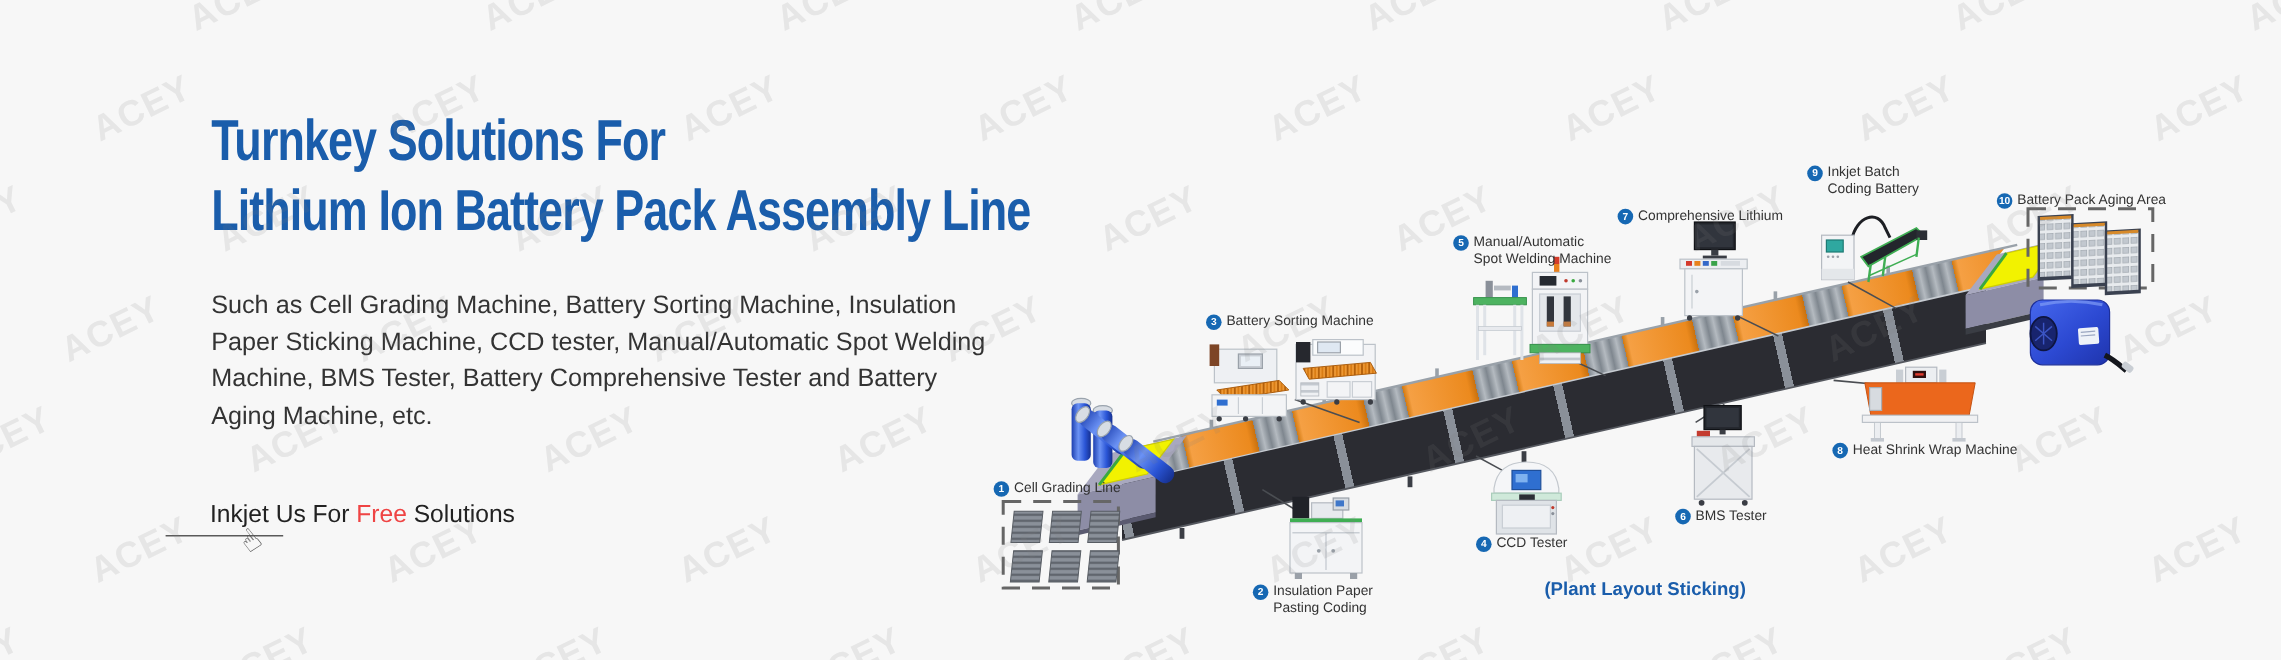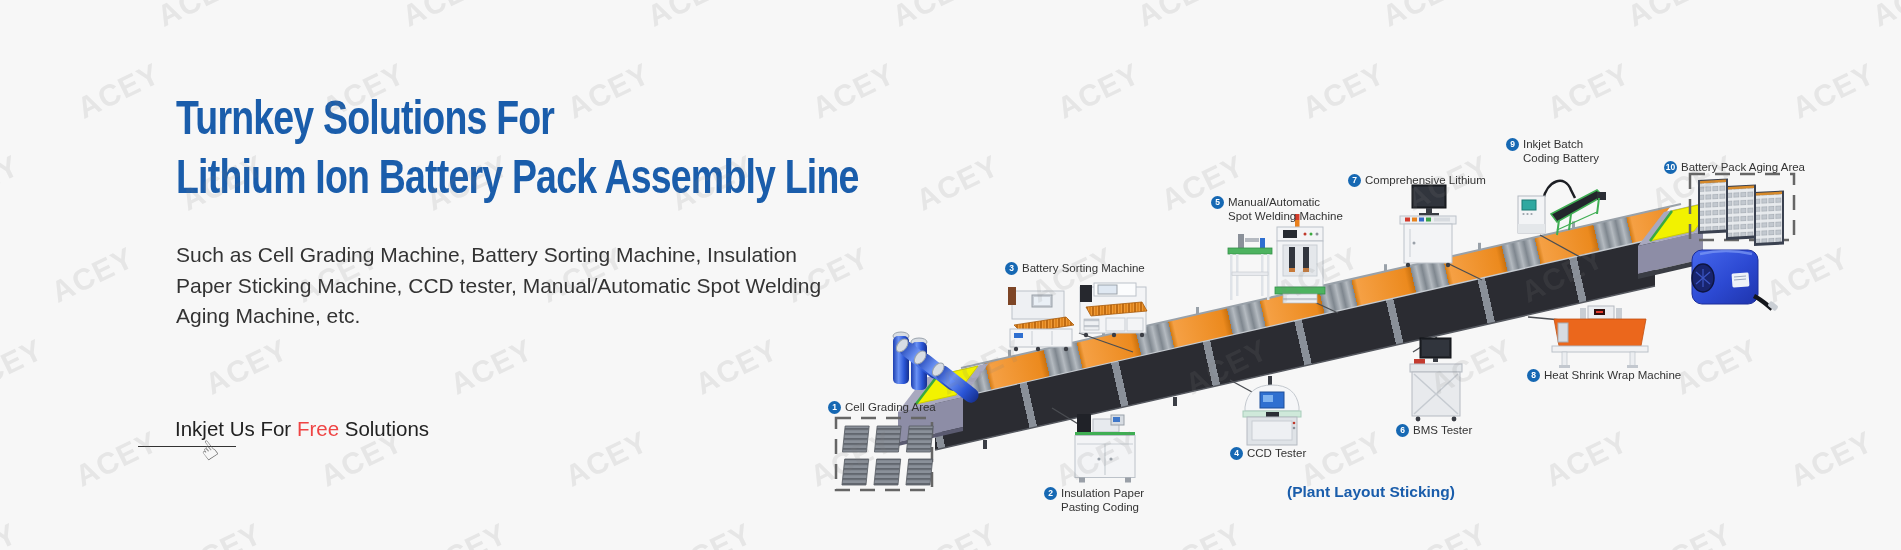--- a/index.html
+++ b/index.html
@@ -36,20 +36,21 @@
 <body>
 
 <div id="hero">
   <div class="title">Turnkey Solutions For</div>
   <div class="title">Lithium Ion Battery Pack Assembly Line</div>
 </div>
 
 <div id="body-text">
   <div>Such as Cell Grading Machine, Battery Sorting Machine, Insulation</div>
   <div>Paper Sticking Machine, CCD tester, Manual/Automatic Spot Welding</div>
+  <div>Machine, BMS Tester, Battery Comprehensive Tester and Battery</div>
   <div>Aging Machine, etc.</div>
 </div>
 
 <div id="cta">
   <span>Inkjet Us For </span><span class="free">Free</span><span> Solutions</span>
 </div>
 <div id="cta-line"></div>
 <div id="cta-hand">☝</div>
 
 <svg id="diagram-svg" width="1901" height="550" viewBox="0 0 1901 550">
@@ -365,21 +366,21 @@
     <rect x="46" y="27" width="17" height="14" rx="1.5" fill="#eef2f8" transform="rotate(-4 54 34)"></rect>
     <line x1="48" y1="31" x2="60" y2="30" stroke="#9aa6c0" stroke-width="1"></line>
     <line x1="48" y1="34" x2="60" y2="33" stroke="#9aa6c0" stroke-width="1"></line>
     <path d="M68,50 C76,54 80,58 86,63" fill="none" stroke="#14161c" stroke-width="4.5"></path>
     <rect x="82" y="57" width="10" height="6" rx="2" fill="#c9ced4" transform="rotate(38 87 60)"></rect>
   </g>
 </svg>
 
 <div class="mlabel" style="left:828px;top:401px">
   <span class="num">1</span>
-  <span>Cell Grading Area</span>
+  <span>Cell Grading Line</span>
 </div>
 <div class="mlabel" style="left:1044px;top:487px">
   <span class="num">2</span>
   <span><span>Insulation Paper</span><br><span>Pasting Coding</span></span>
 </div>
 <div class="mlabel" style="left:1005px;top:262px">
   <span class="num">3</span>
   <span>Battery Sorting Machine</span>
 </div>
 <div class="mlabel" style="left:1230px;top:447px">

